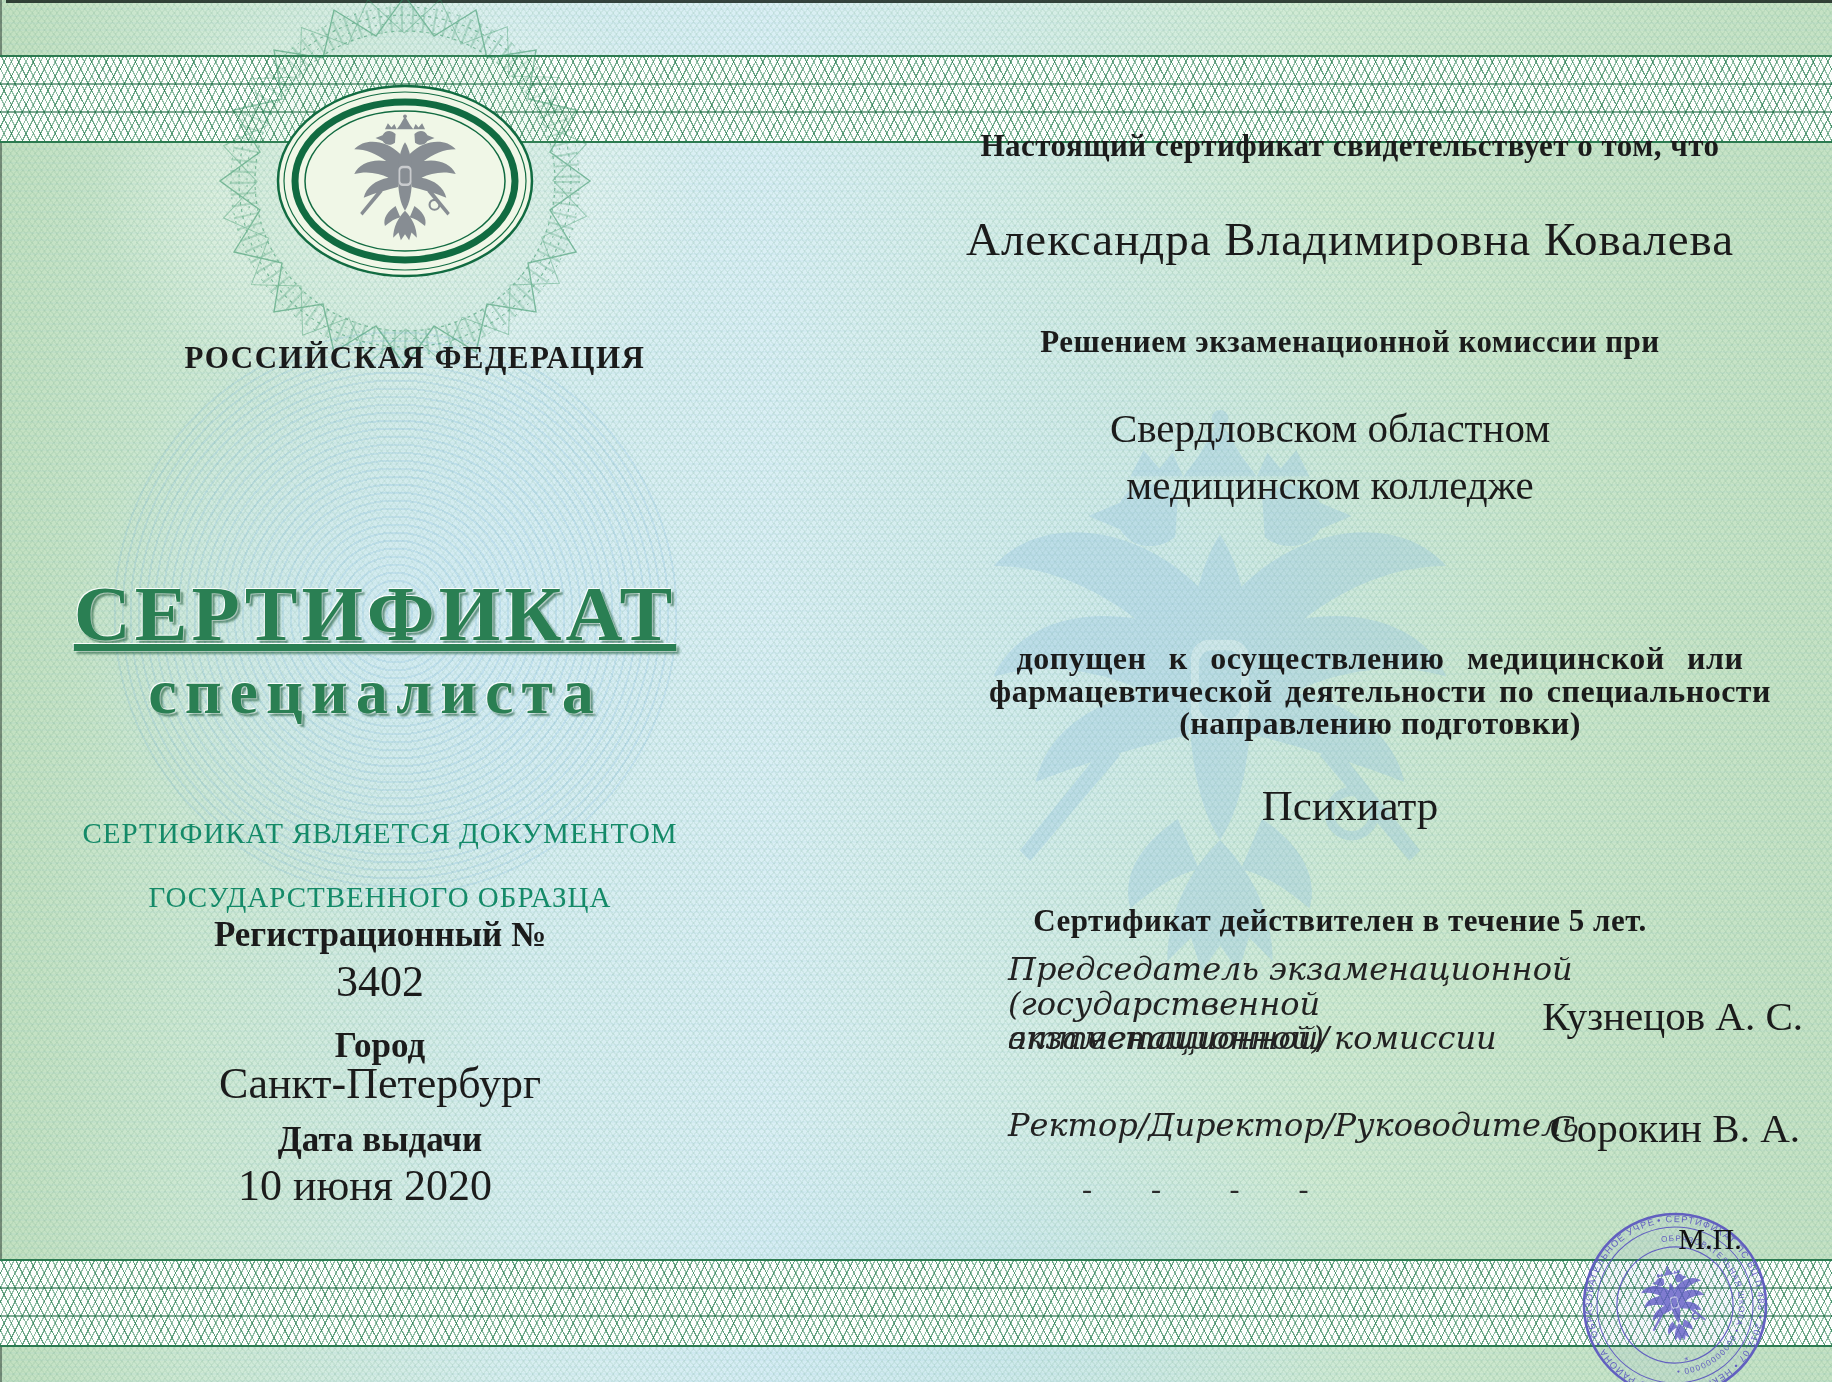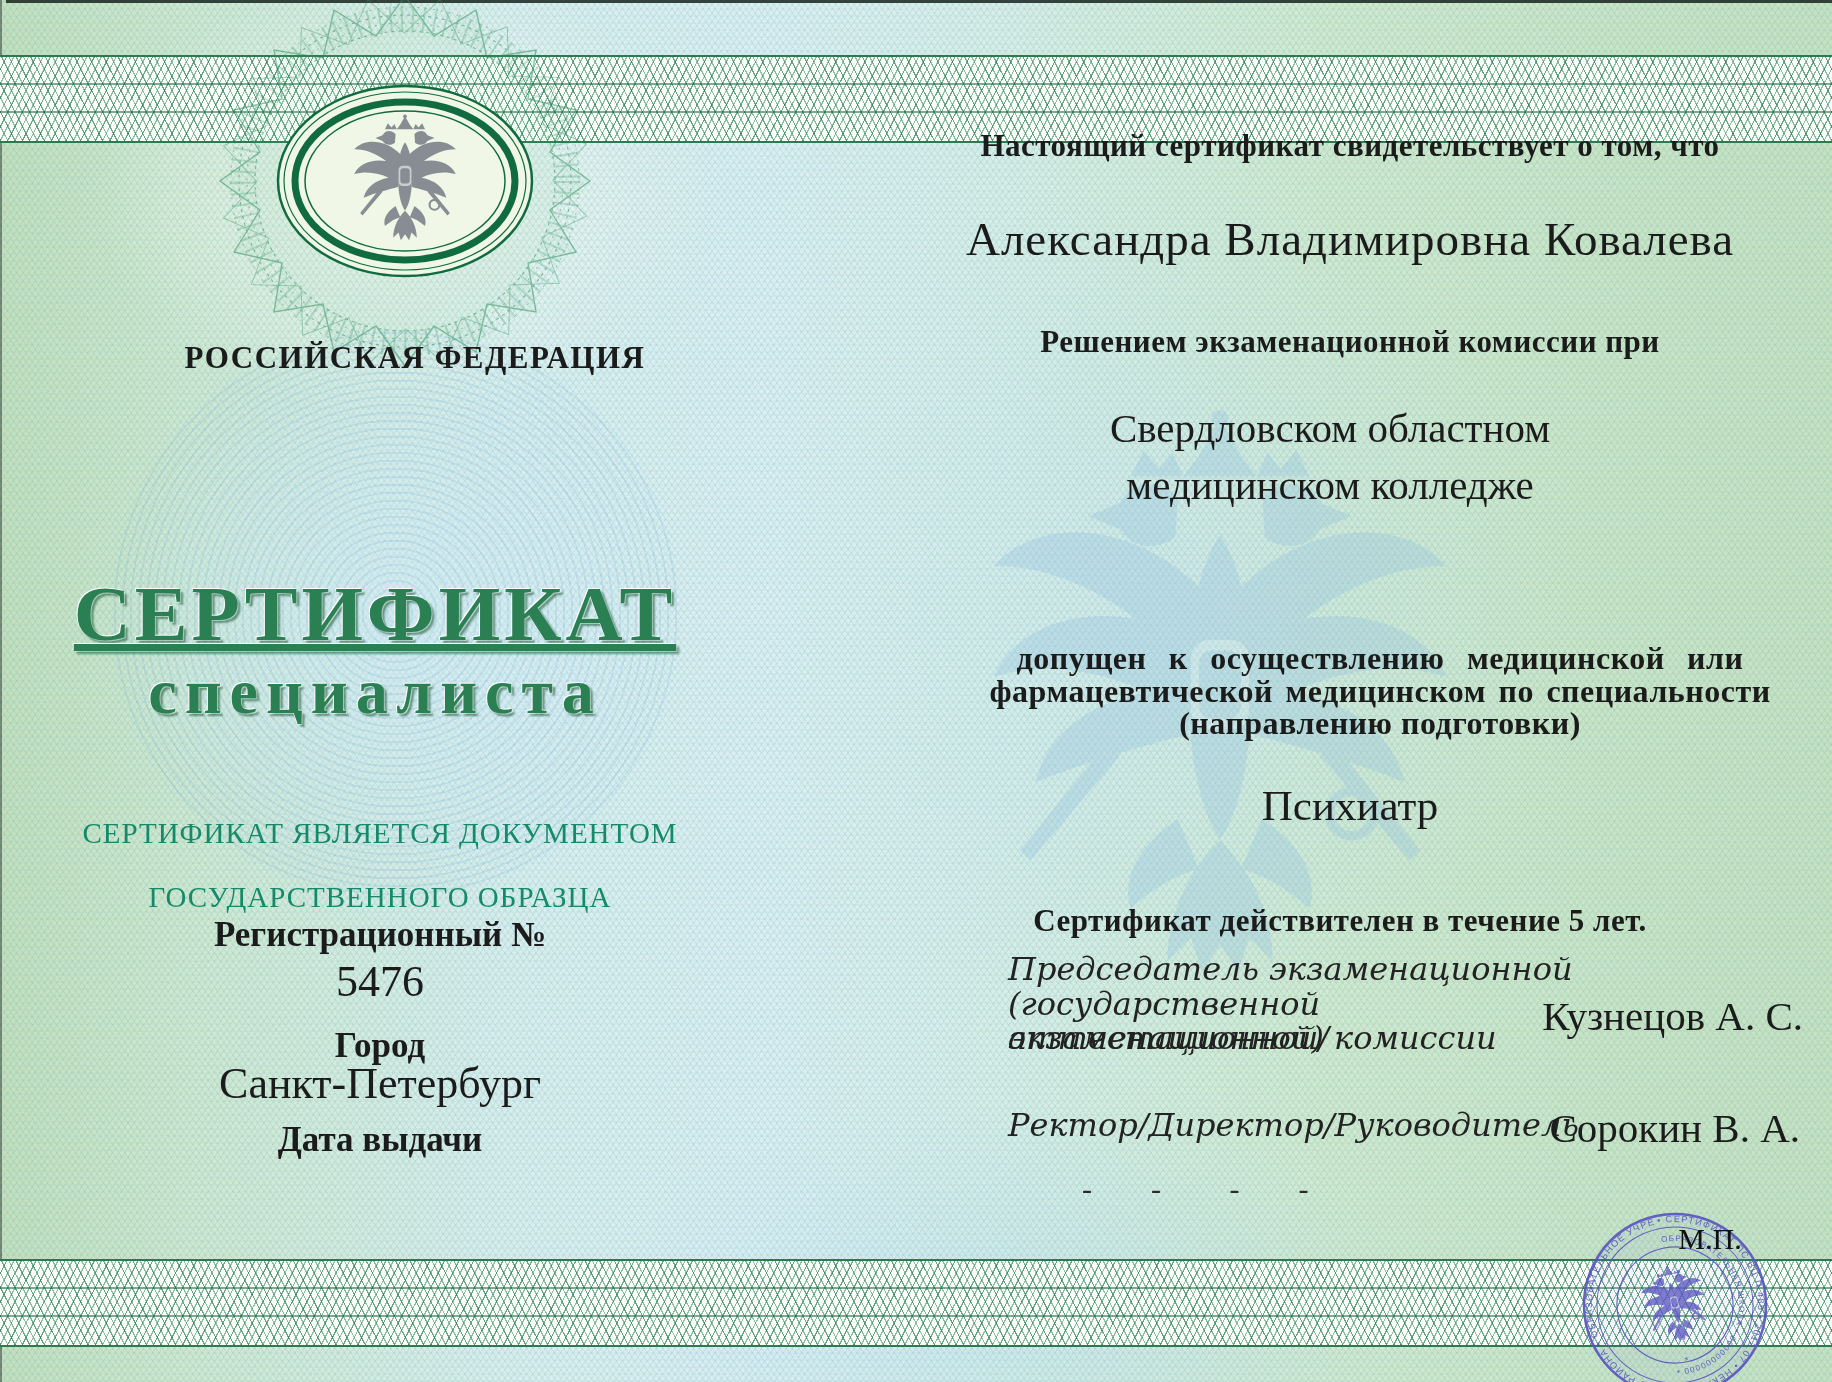--- a/index.html
+++ b/index.html
@@ -130,38 +130,39 @@
 
   <div class="t country bold black" style="left:45px;top:340px;width:740px;">РОССИЙСКАЯ ФЕДЕРАЦИЯ</div>
 
   <div class="t title" style="left:20px;top:574px;width:710px;text-decoration:underline;">СЕРТИФИКАТ</div>
   <div class="t subtitle" style="left:20px;top:660px;width:710px;">специалиста</div>
 
   <div class="t teal" style="left:25px;top:817px;width:710px;">СЕРТИФИКАТ ЯВЛЯЕТСЯ ДОКУМЕНТОМ</div>
   <div class="t teal" style="left:25px;top:861px;width:710px;margin-top:20px;">ГОСУДАРСТВЕННОГО  ОБРАЗЦА</div>
 
   <div class="t label black" style="left:25px;top:915px;width:710px;">Регистрационный №</div>
-  <div class="t value black" style="left:25px;top:956px;width:710px;">5476</div>
+  <div class="t value black" style="left:25px;top:956px;width:710px;">3402</div>
 
   <div class="t label black" style="left:25px;top:1026px;width:710px;">Город</div>
   <div class="t value black" style="left:25px;top:1058px;width:710px;">Санкт-Петербург</div>
 
   <div class="t label black" style="left:25px;top:1120px;width:710px;">Дата выдачи</div>
+  <div class="t value black" style="left:10px;top:1160px;width:710px;">10 июня 2020</div>
 
   <div class="t intro black" style="left:920px;top:128px;width:860px;">Настоящий сертификат свидетельствует о том, что</div>
 
   <div class="t holder black" style="left:920px;top:212px;width:860px;">Александра Владимировна Ковалева</div>
 
   <div class="t intro black" style="left:920px;top:324px;width:860px;">Решением экзаменационной комиссии при</div>
 
   <div class="t black" style="left:920px;top:404px;width:820px;font-size:41px;">Свердловском областном</div>
   <div class="t black" style="left:920px;top:461px;width:820px;font-size:41px;">медицинском колледже</div>
 
   <div class="t adm black" style="left:980px;top:640px;width:800px;word-spacing:14px;">допущен  к  осуществлению  медицинской  или</div>
-  <div class="t adm black" style="left:980px;top:673px;width:800px;word-spacing:4px;">фармацевтической медицинском по специальности</div>
+  <div class="t adm black" style="left:980px;top:673px;width:800px;word-spacing:4px;">фармацевтической деятельности по специальности</div>
   <div class="t adm black" style="left:980px;top:705px;width:800px;">(направлению подготовки)</div>
 
   <div class="t black" style="left:920px;top:781px;width:860px;font-size:43px;">Психиатр</div>
 
   <div class="t intro black" style="left:920px;top:903px;width:840px;">Сертификат действителен в течение 5 лет.</div>
 
   <div class="t italic-label" style="left:1008px;top:952px;width:640px;">Председатель экзаменационной</div>
   <div class="t italic-label" style="left:1008px;top:987px;width:640px;word-spacing:8px;">(государственной  аттестационной/</div>
   <div class="t italic-label" style="left:1008px;top:1021px;width:640px;">экзаменационной) комиссии</div>
   <div class="t sig-name black" style="left:1453px;top:992px;width:350px;">Кузнецов А. С.</div>

